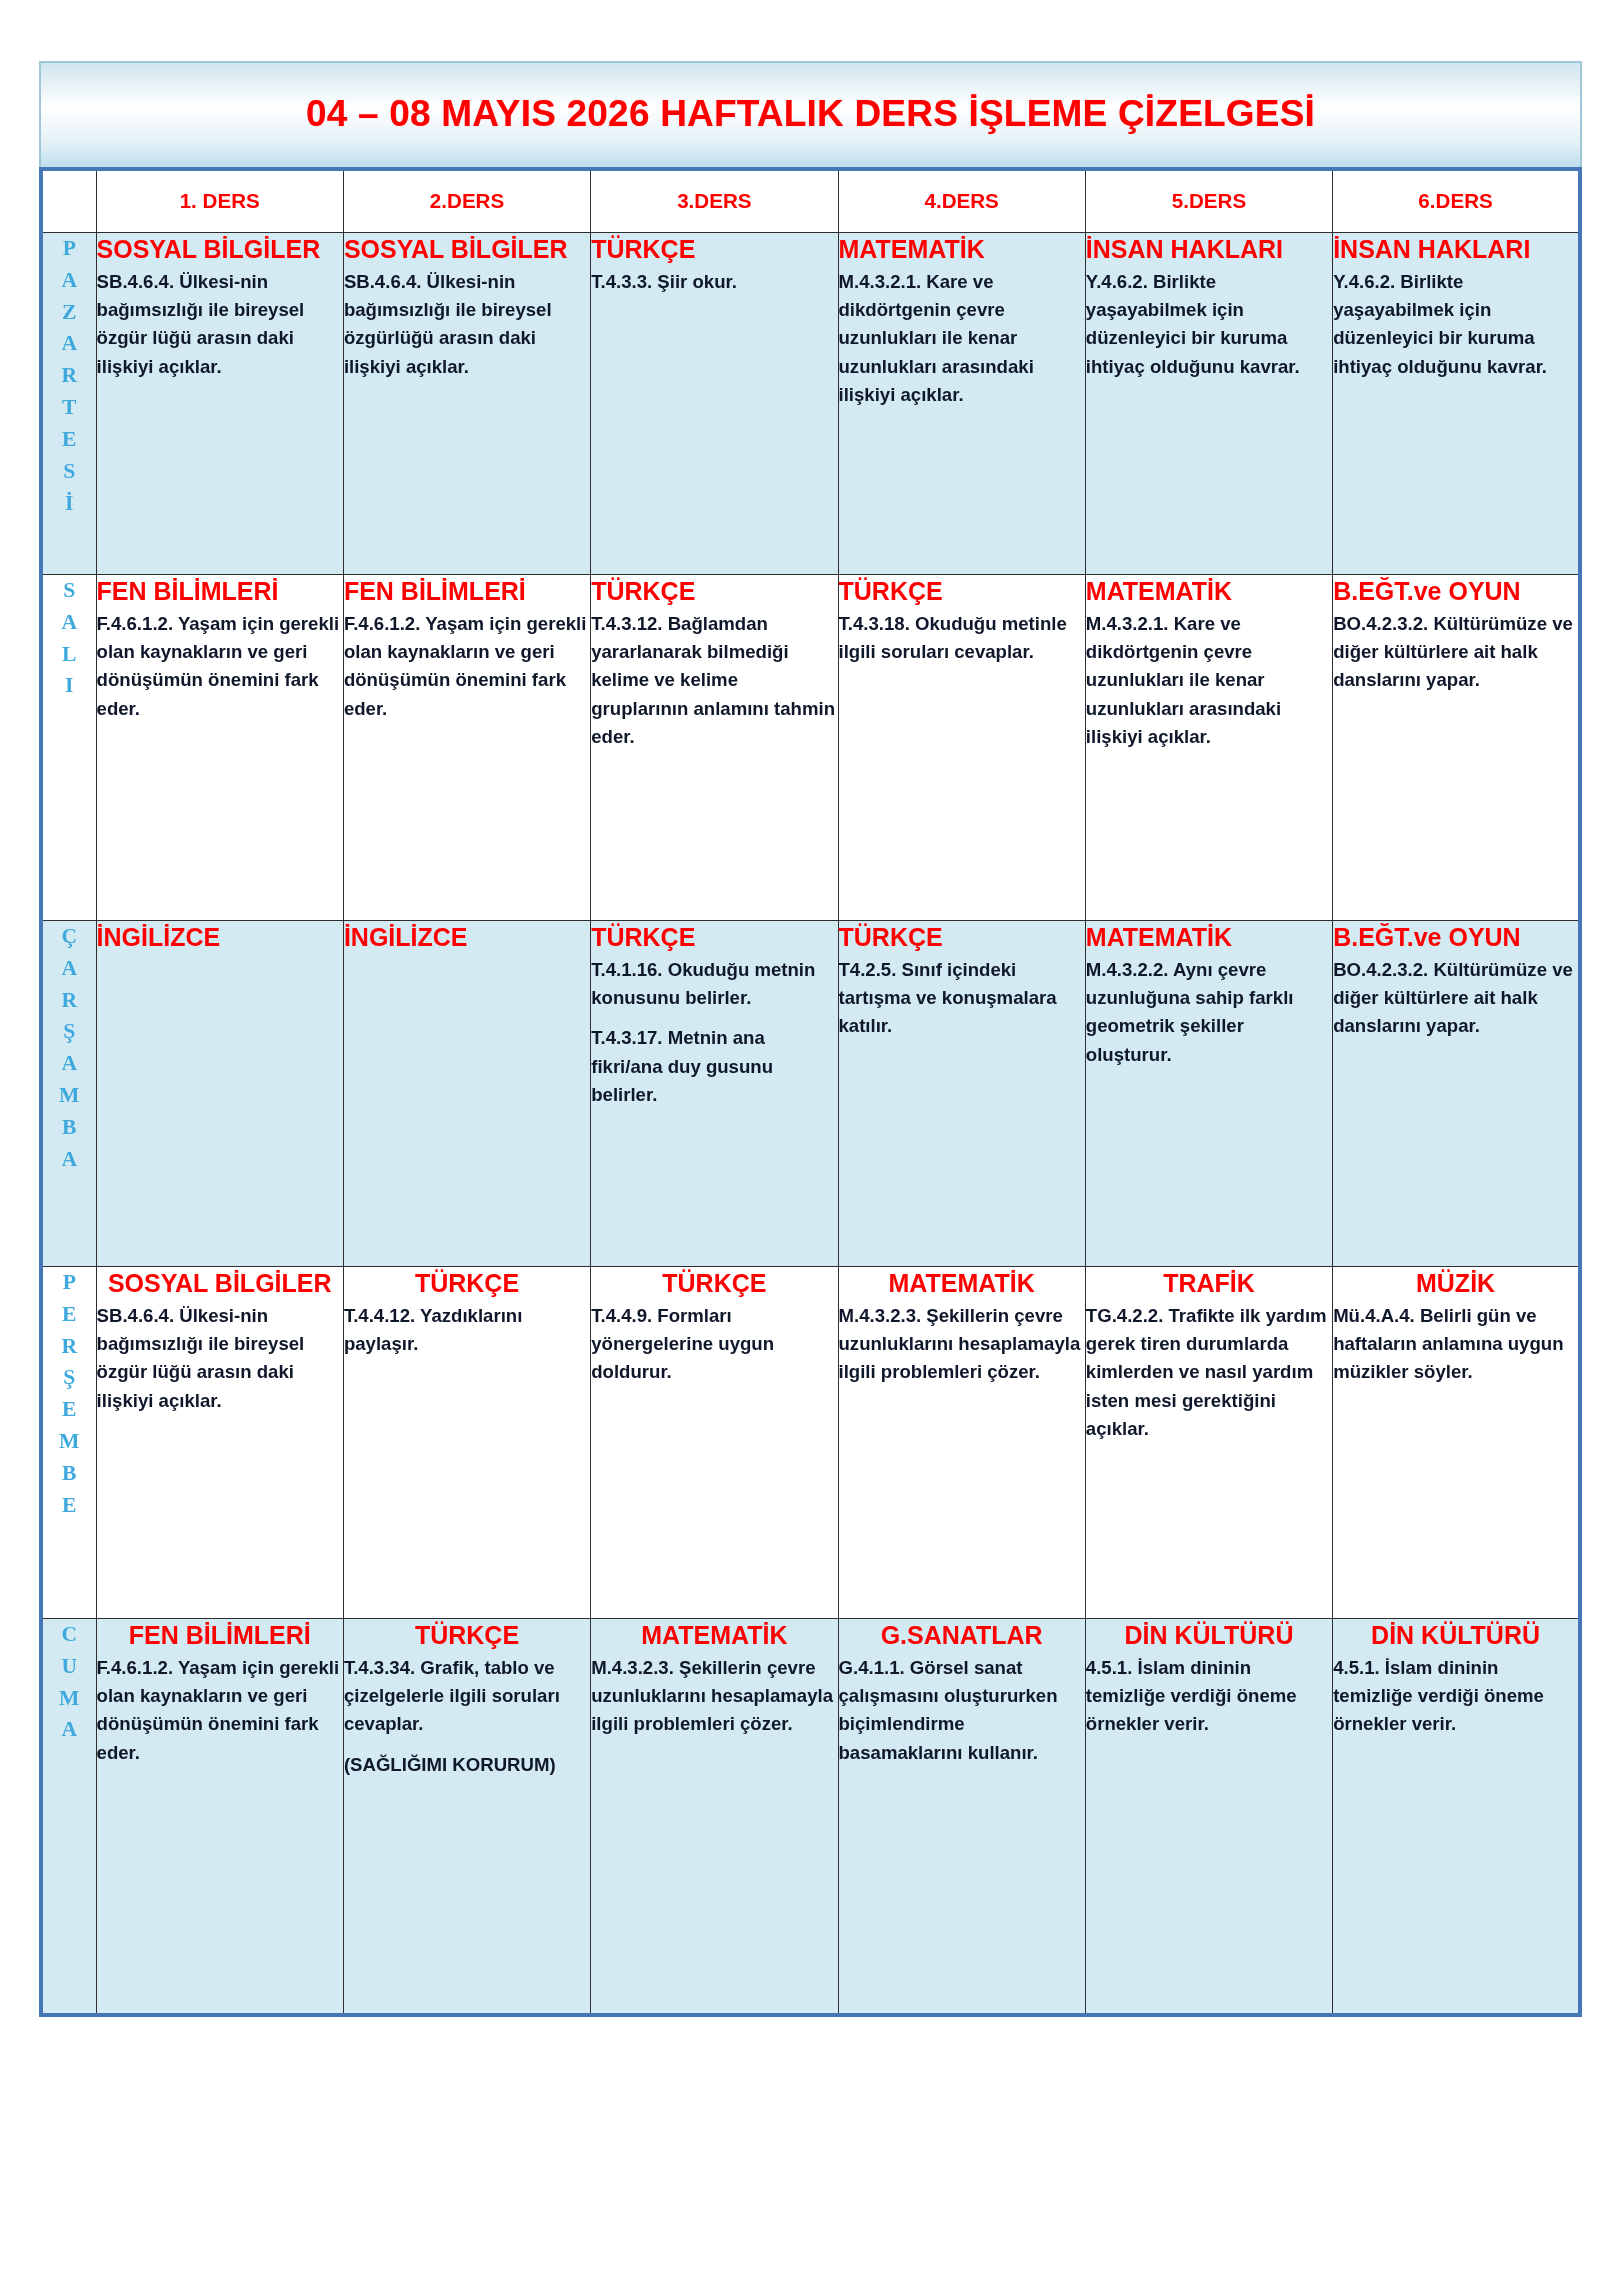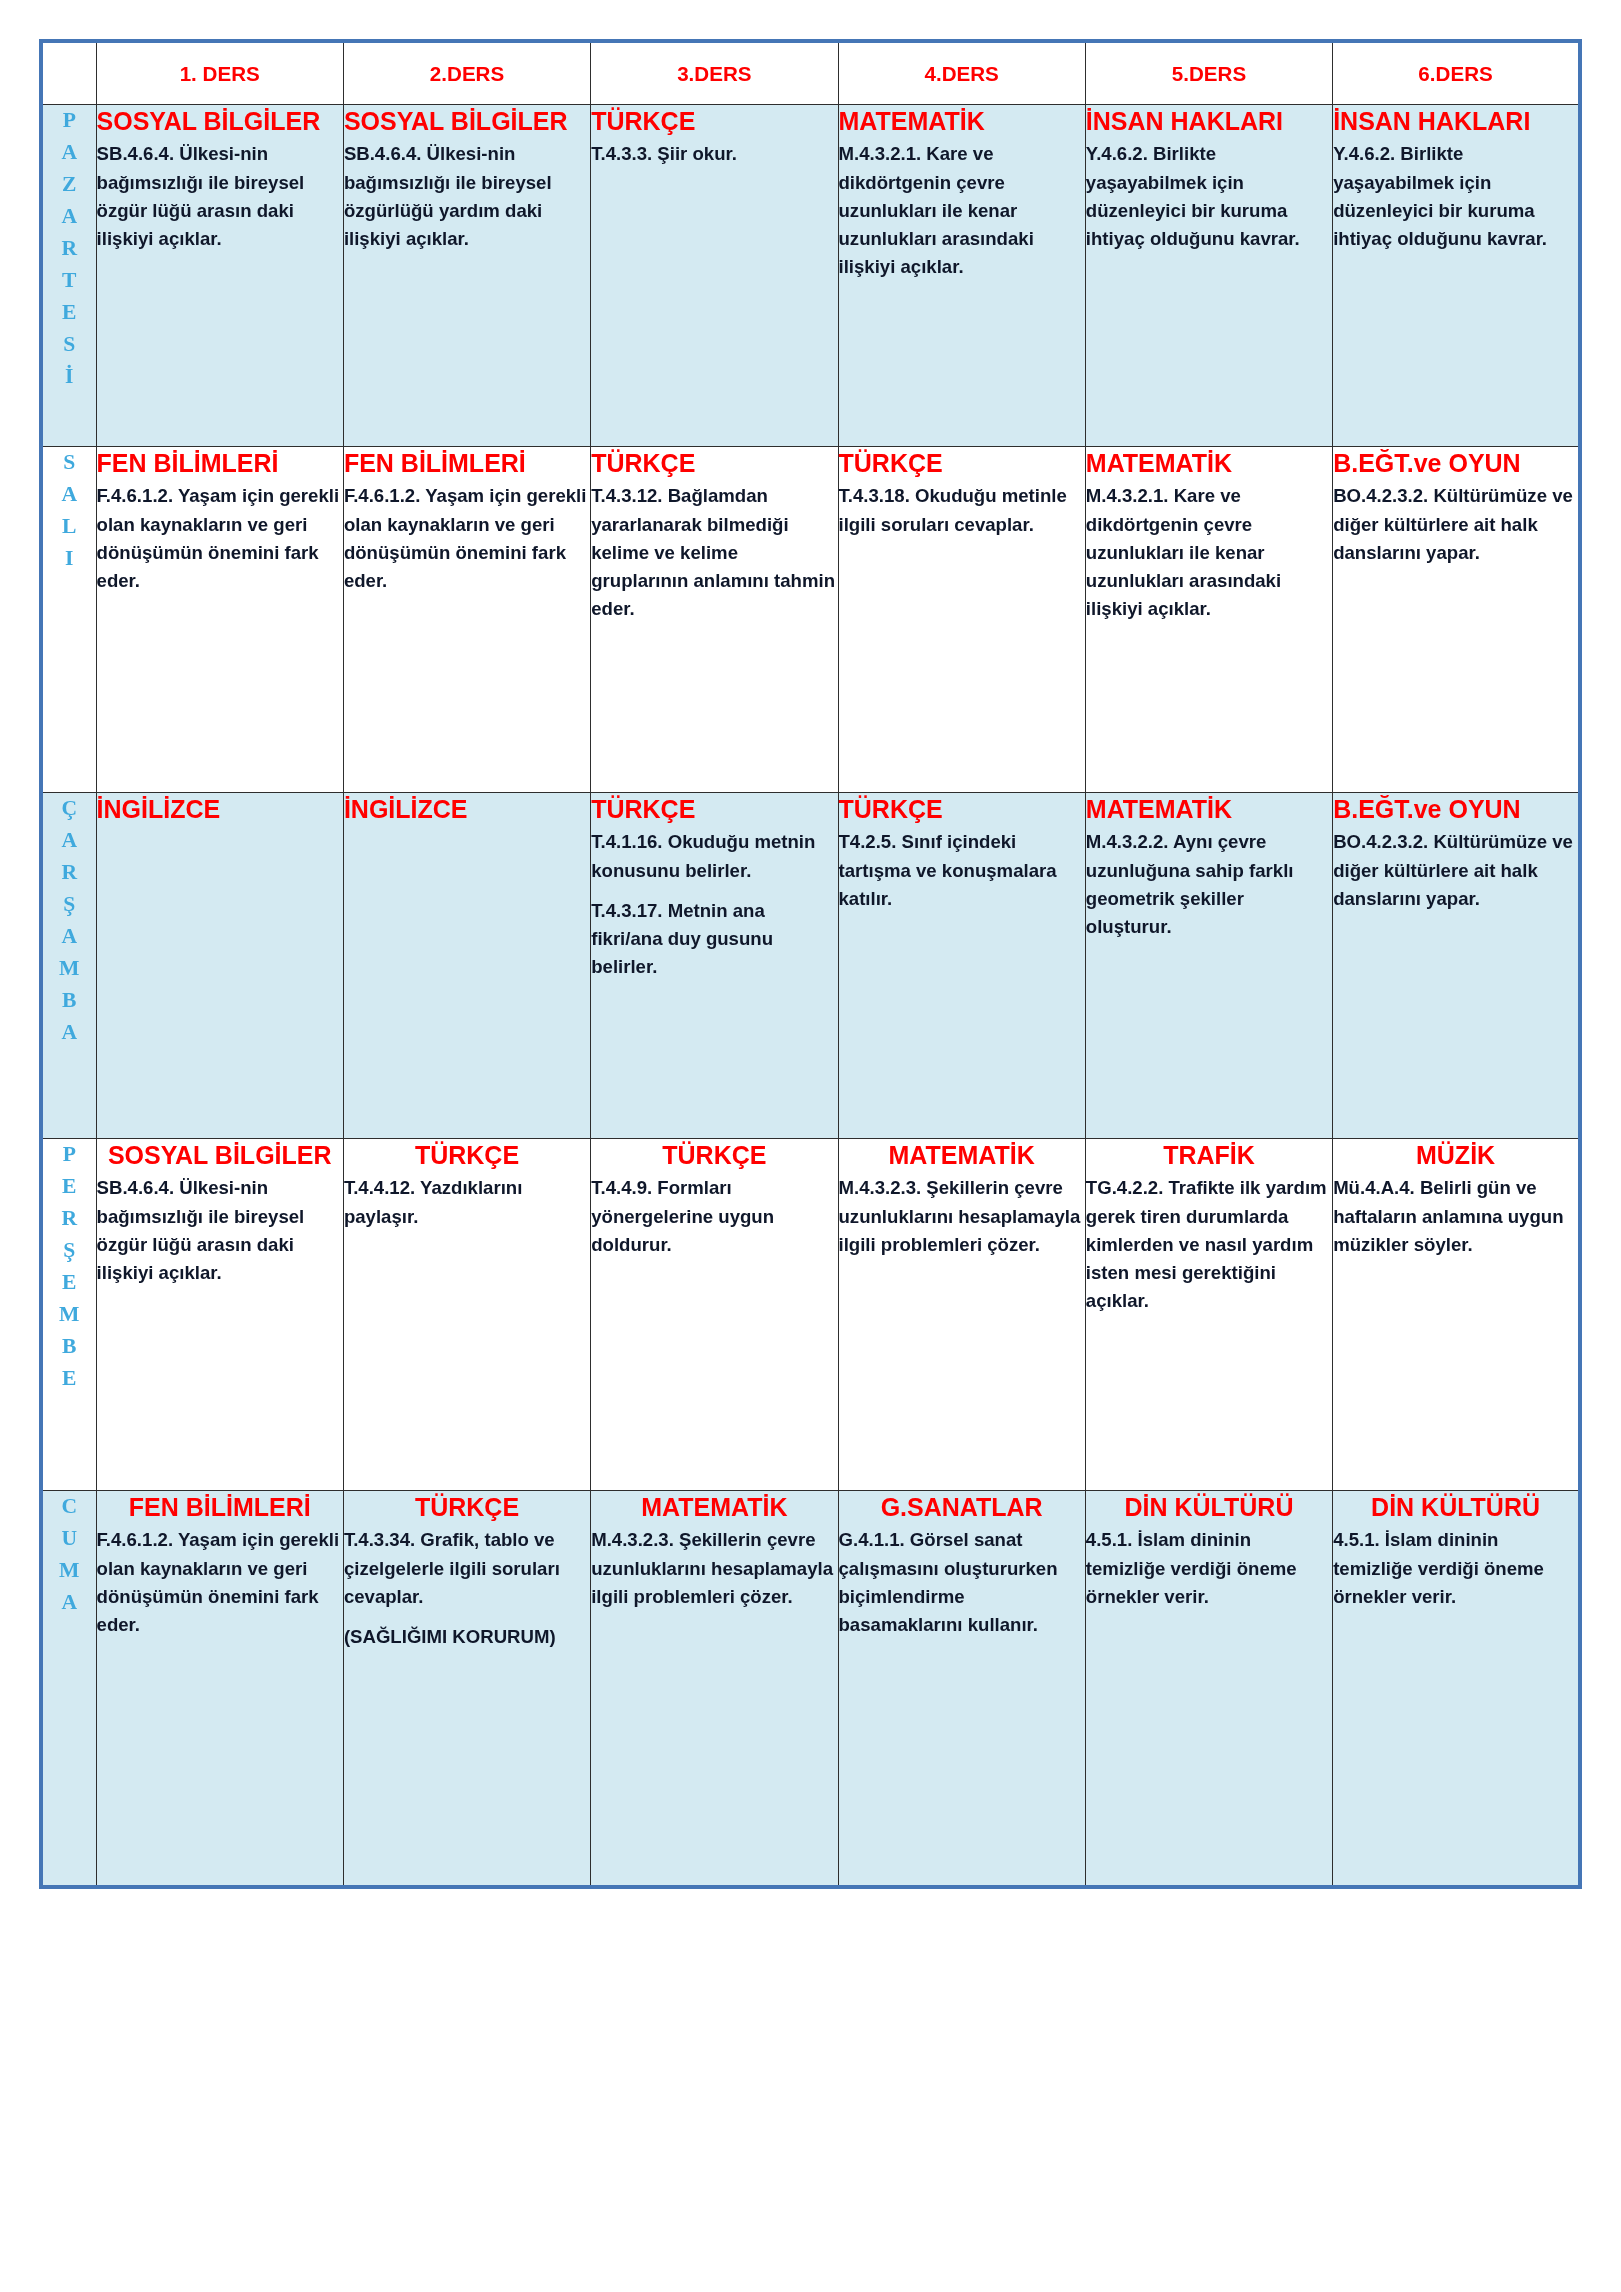--- a/index.html
+++ b/index.html
@@ -129,20 +129,23 @@
   tr.r-sali td     { height: 345px; }
   tr.r-carsamba td { height: 345px; }
   tr.r-persembe td { height: 351px; }
   tr.r-cuma td     { height: 394px; }
 </style>
 </head>
 <body>
 
 <div class="page">
 
+  <div class="title-banner">
+    <div class="title-text">04 – 08 MAYIS 2026 HAFTALIK DERS İŞLEME ÇİZELGESİ</div>
+  </div>
 
   <table class="schedule">
     <colgroup>
       <col class="c-day">
       <col class="c-les">
         <col class="c-les">
         <col class="c-les">
       <col class="c-les">
         <col class="c-les">
         <col class="c-les">
@@ -172,21 +175,21 @@
               <span>S</span>
               <span>İ</span>
             </div>
           </td>
           <td class="lesson">
             <p class="subject">SOSYAL BİLGİLER</p>
             <p class="objective">SB.4.6.4. Ülkesi-nin bağımsızlığı ile bireysel özgür lüğü arasın daki ilişkiyi açıklar.</p>
           </td>
           <td class="lesson">
             <p class="subject">SOSYAL BİLGİLER</p>
-            <p class="objective">SB.4.6.4. Ülkesi-nin bağımsızlığı ile bireysel özgürlüğü yardım daki ilişkiyi açıklar.</p>
+            <p class="objective">SB.4.6.4. Ülkesi-nin bağımsızlığı ile bireysel özgürlüğü arasın daki ilişkiyi açıklar.</p>
           </td>
           <td class="lesson">
             <p class="subject">TÜRKÇE</p>
             <p class="objective">T.4.3.3. Şiir okur.</p>
           </td>
           <td class="lesson">
             <p class="subject">MATEMATİK</p>
             <p class="objective">M.4.3.2.1. Kare ve dikdörtgenin çevre uzunlukları ile kenar uzunlukları arasındaki ilişkiyi açıklar.</p>
           </td>
           <td class="lesson">

